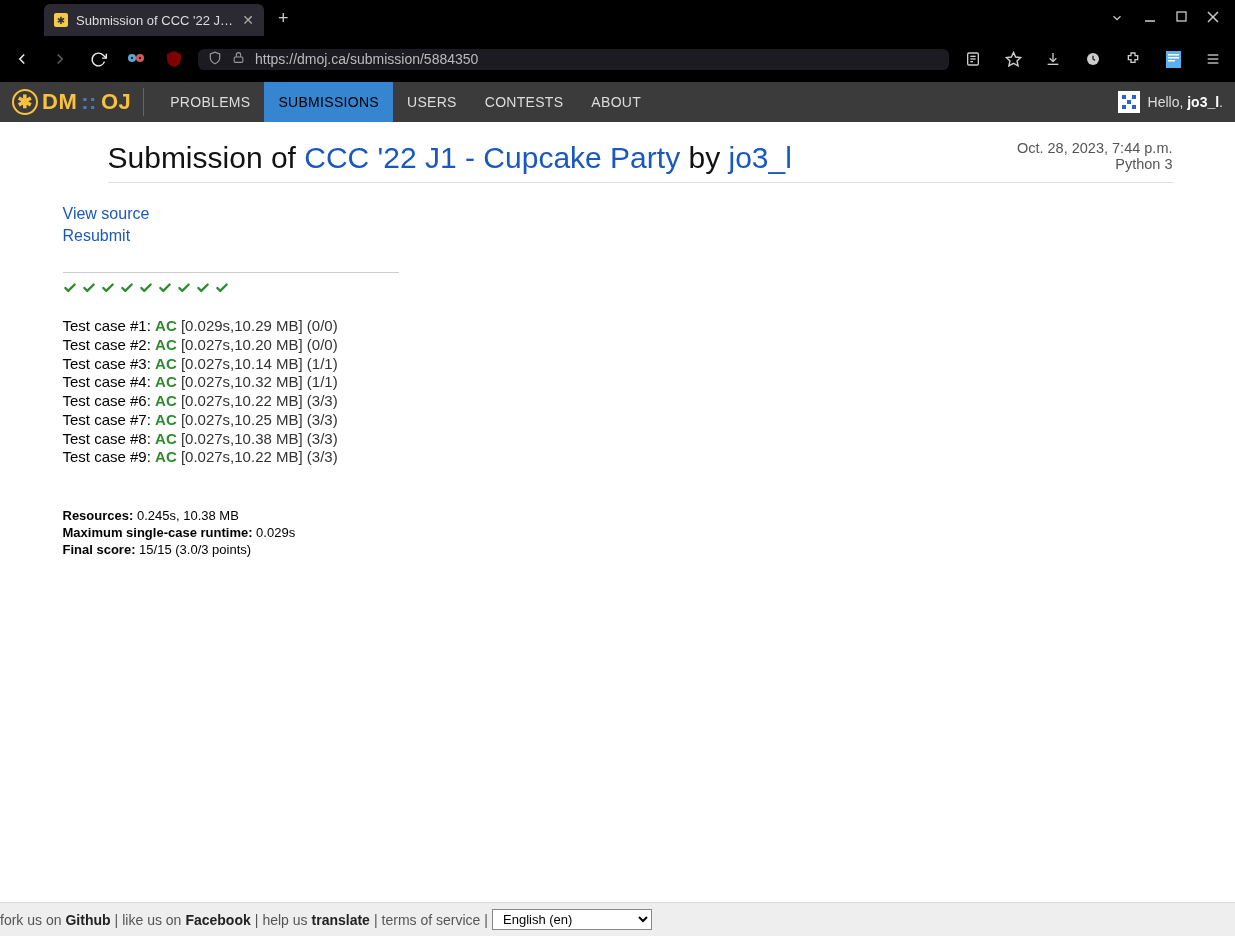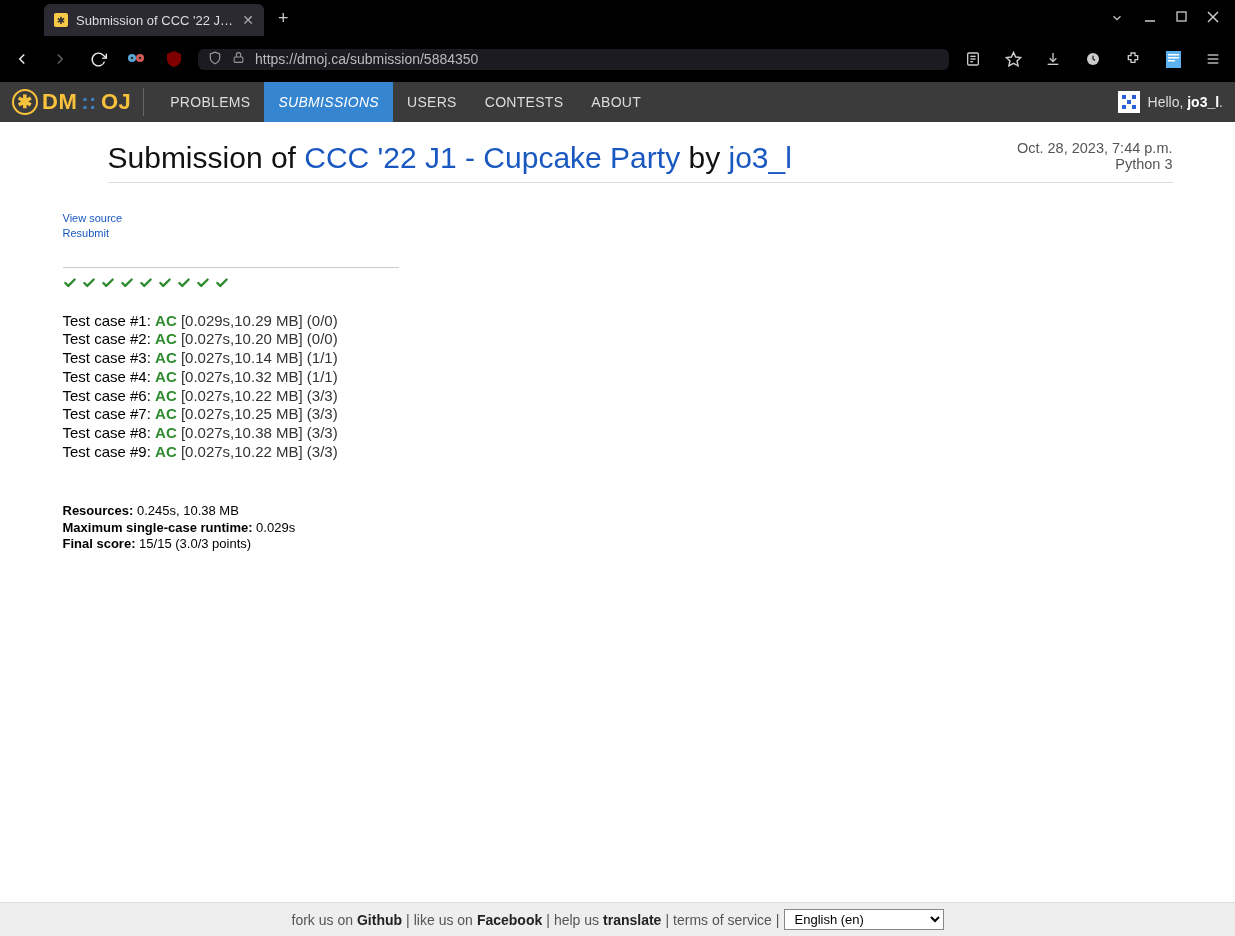--- a/index.html
+++ b/index.html
@@ -56,49 +56,49 @@
   }
   .logo .dm { color:#f9c23c; }
   .logo .colon { color:#3f7fbf; }
   .logo .oj { color:#f9c23c; }
   .nav-sep { width:1px; height:28px; background:#666; margin:0 12px;}
   .nav { display:flex; height:100%;}
   .nav a {
     display:flex; align-items:center; padding:0 14px; color:#ddd; text-decoration:none;
     font-size:14px; letter-spacing:0.3px;
   }
-  .nav a.active { background:#3685d0; color:#ffffff;font-style:italic;}
+  .nav a.active { background:#3685d0; color:#000000;}
   .user-area { margin-left:auto; display:flex; align-items:center; gap:8px; font-size:14px;}
   .user-area .avatar { width:22px; height:22px; background:#fff; display:flex; align-items:center; justify-content:center;}
   .user-area .avatar svg { display:block; }
 
   
   .page { background:#fff; height: calc(936px - 36px - 46px - 40px - 34px); overflow:auto;}
   .container { width: 1110px; margin: 0 auto; padding-top: 18px;}
   .title-row { display:flex; align-items:flex-start; border-bottom:1px solid #ddd; padding-bottom:6px;margin-left:45px;}
   h1 { font-size:30px; font-weight:400; margin:0; color:#111; line-height:1.2;}
   h1 .link { color:#1958c1;}
   .meta { margin-left:auto; text-align:right; color:#555; font-size:14.5px;}
-  .actions { margin-top:28px; font-size:11px;}
+  .actions { margin-top:20px; font-size:16px;}
   .actions a { color:#1958c1; text-decoration:none; display:block; line-height:1.35;}
   .divider { border:none; border-top:1px solid #ccc; margin:26px 0 8px; width:336px;}
   h2 { font-size:20px; font-weight:400; color:#111; margin:0 0 16px;}
   .checks { display:flex; gap:5px; margin-bottom:18px;}
   .check { color:#2e8b2e; }
   .cases { font-size:15px; line-height:1.25;}
   .case-row .label { font-weight:400; }
   .case-row .status-ac { color:#2e8b2e; font-weight:700;}
   .case-row .stats { color:#333; }
   .case-row .points { color:#333; }
   .summary { margin-top:41px; font-size:13px; line-height:1.3;}
   .summary .lbl { font-weight:700; }
 
   
   .footer {
-    background:#eee; height:34px; display:flex; align-items:center; justify-content:center;
+    background:#eee; height:34px; display:flex; align-items:center; justify-content:flex-start;
     color:#555; font-size:14px; gap:4px; border-top:1px solid #ddd;
   }
   .footer b { color:#222;}
   .footer select {
     font-size:13px; padding:1px 6px; border:1px solid #888; background:#fff;
     width:160px;
   }
 
   svg { pointer-events: none; }
 </style>

